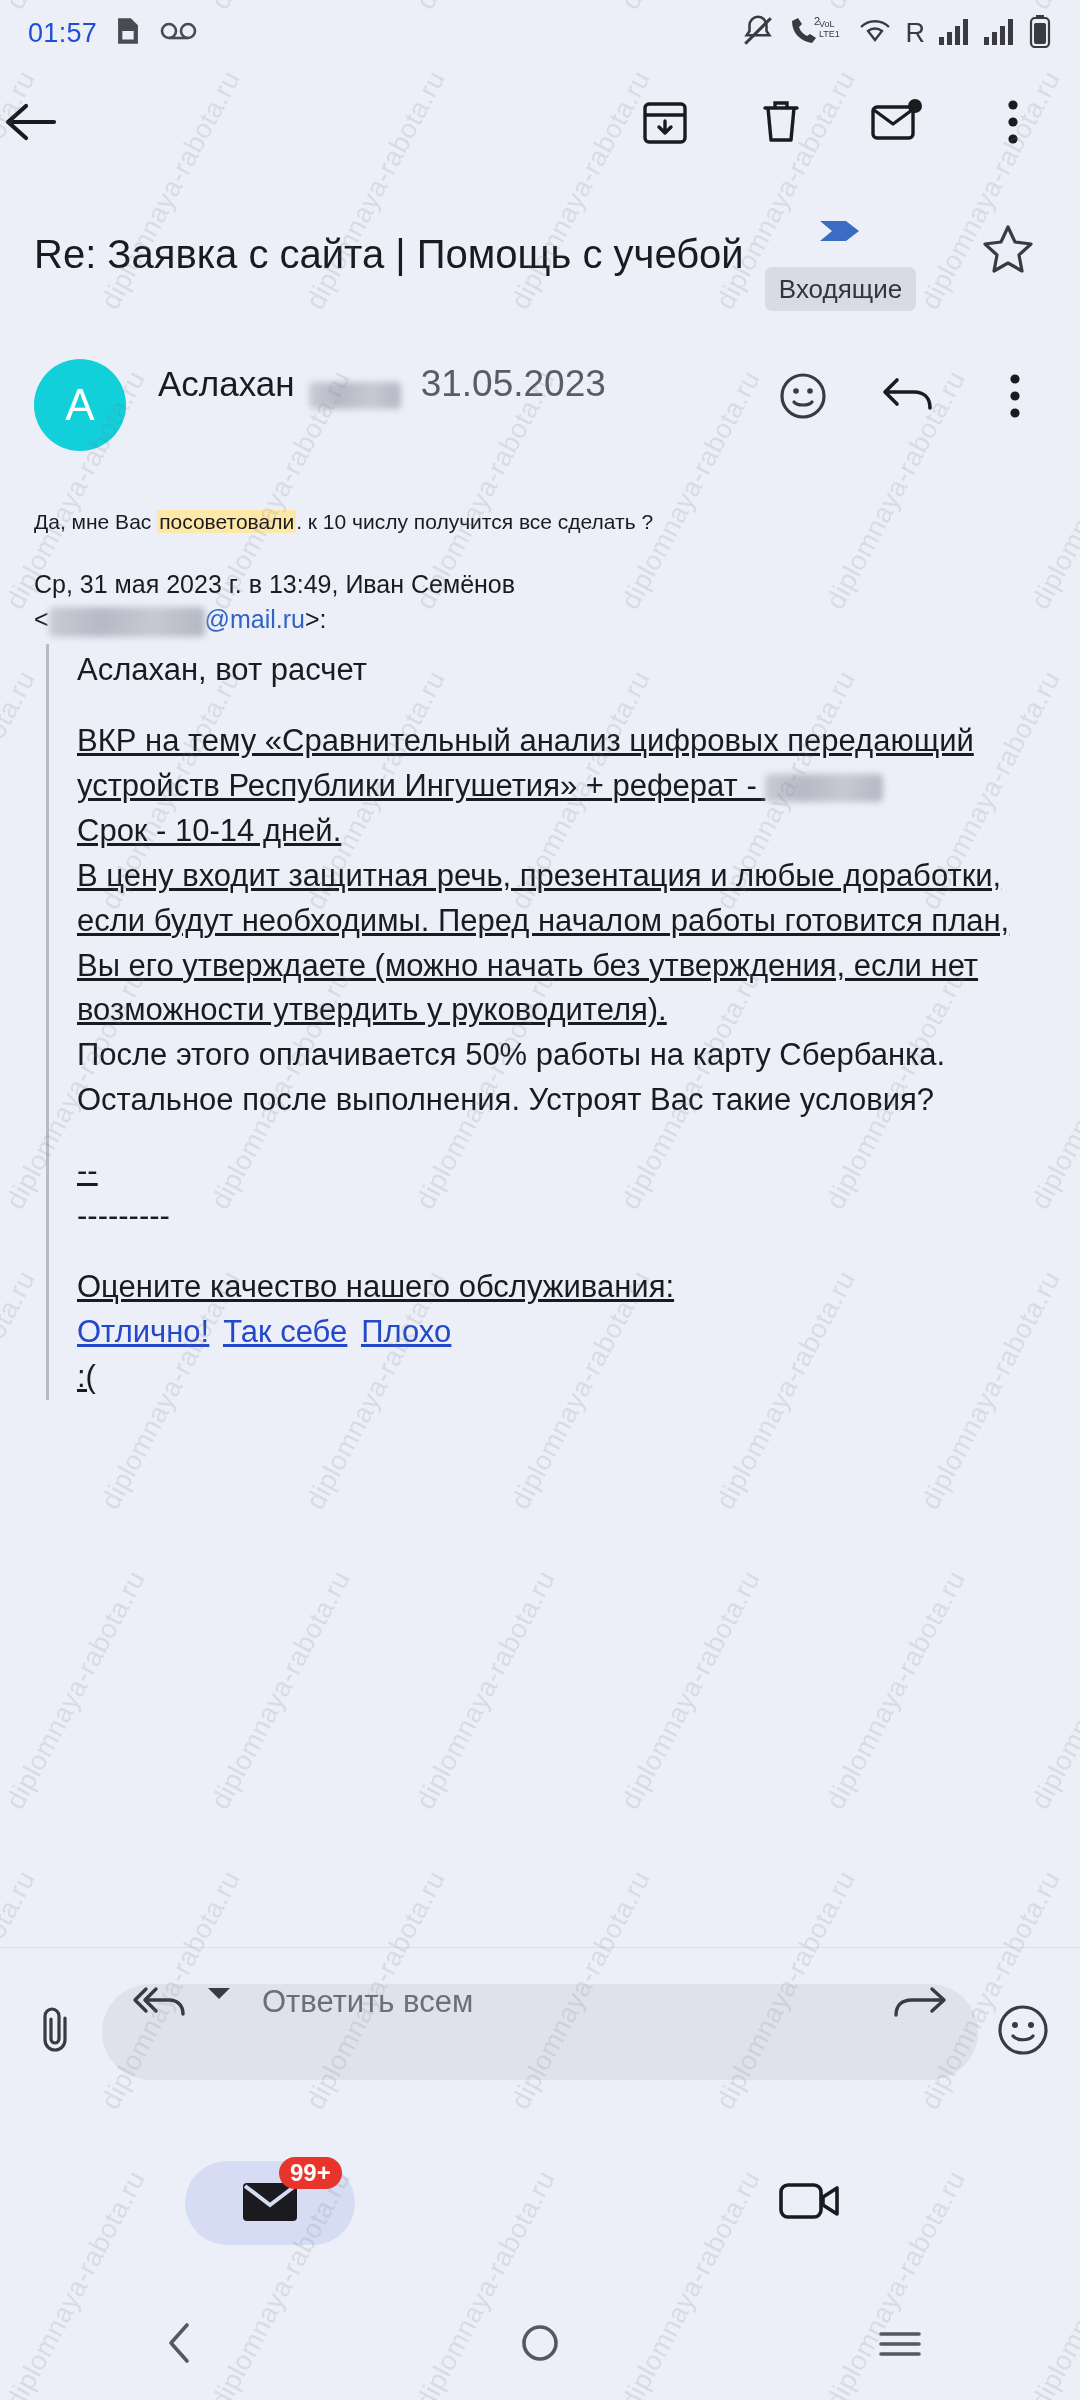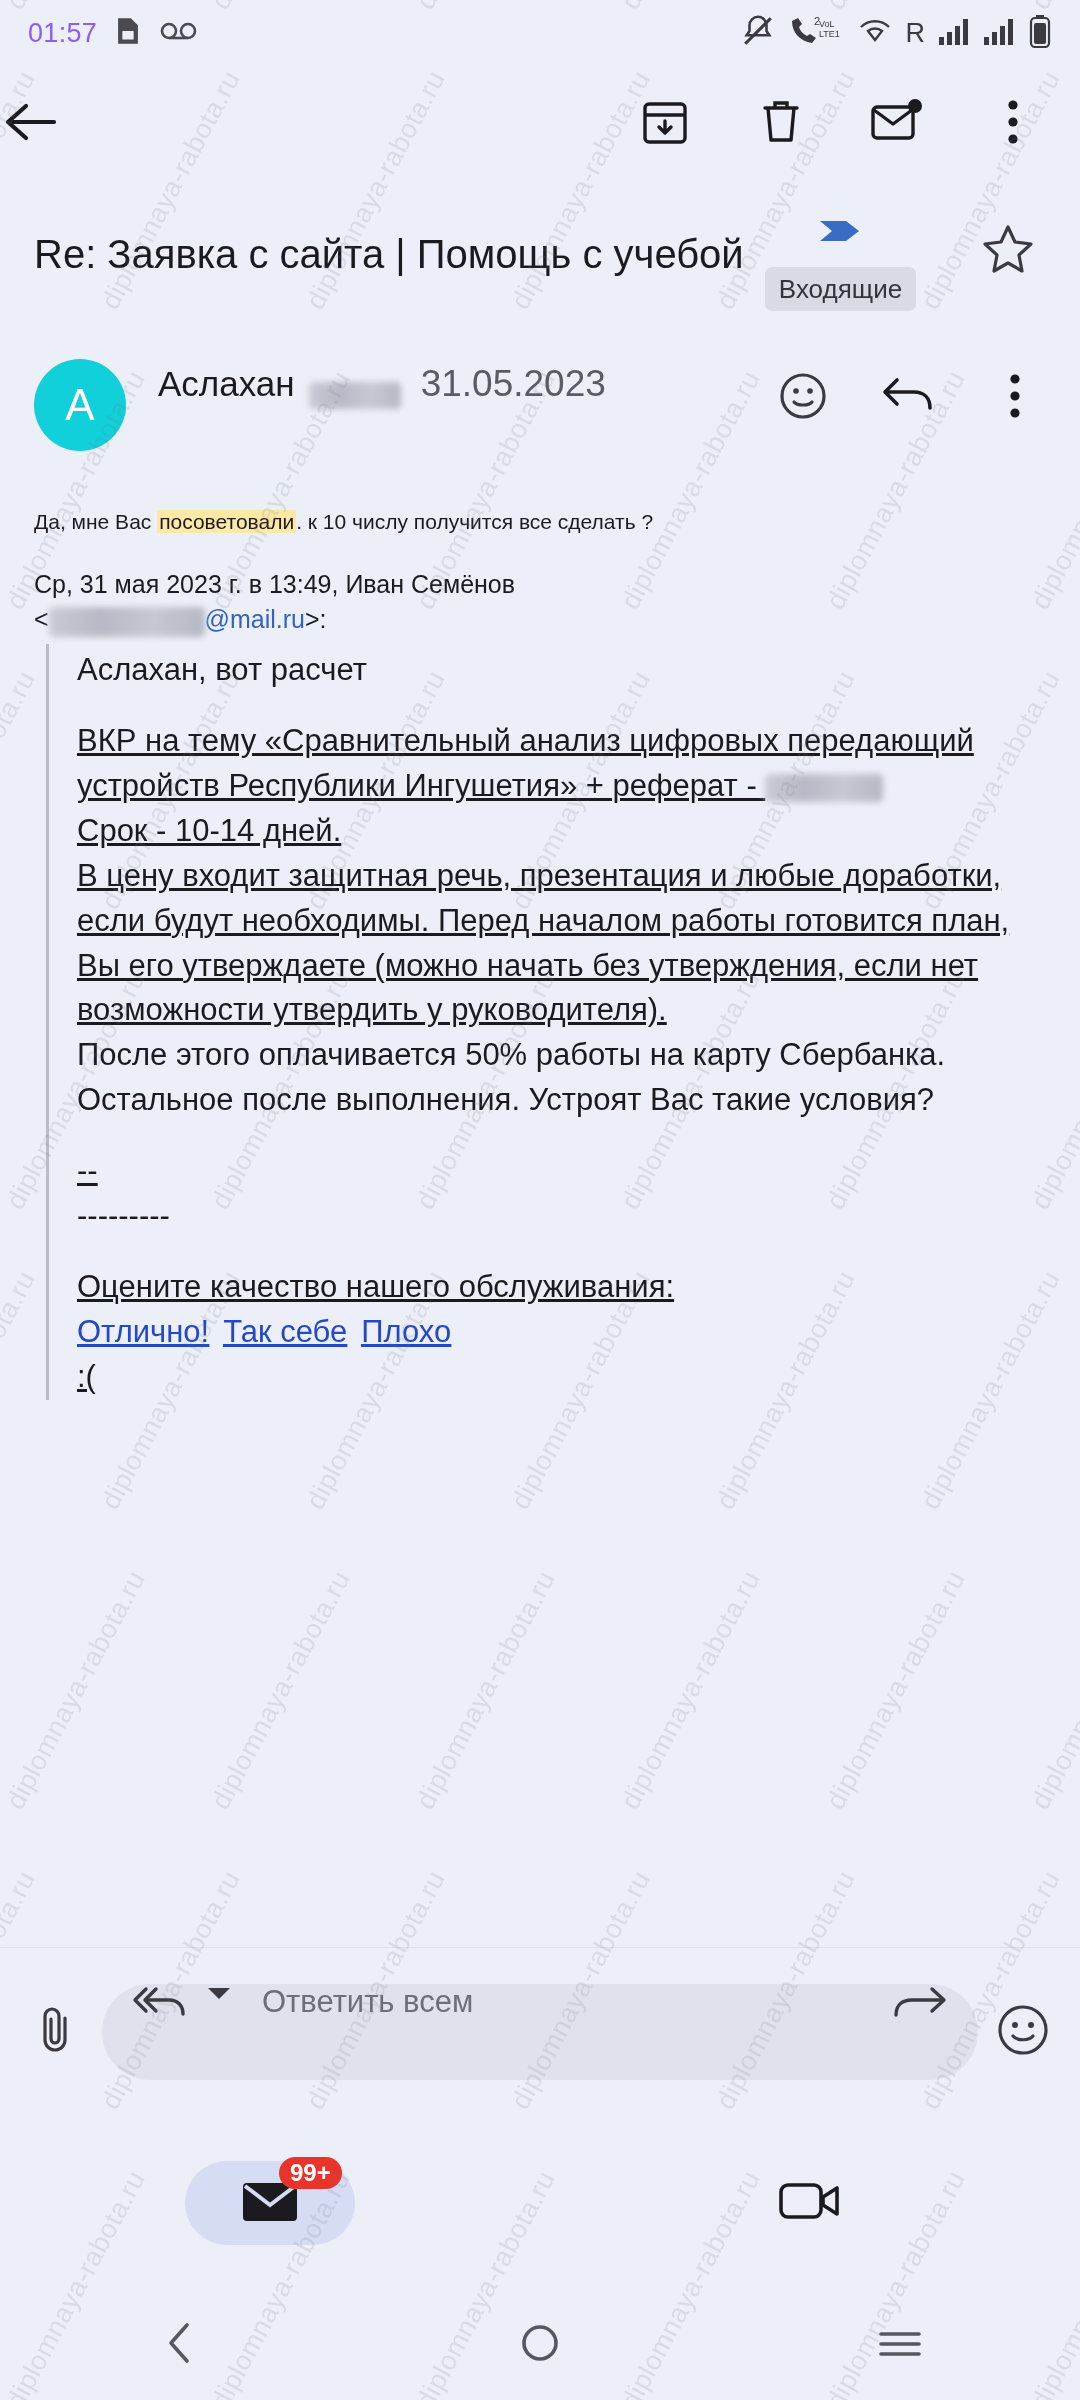--- a/index.html
+++ b/index.html
@@ -48,21 +48,21 @@
     box-sizing: border-box;
     z-index: 10;
   }
   .status-left {
     display: flex;
     align-items: center;
     gap: 14px;
   }
   .status-clock {
     font-size: 27px;
-    color: #8b5cf6;
+    color: #1d4ed8;
     letter-spacing: 0.3px;
   }
   .status-right {
     display: flex;
     align-items: center;
     gap: 13px;
   }
   .sicon { display: block; }
 
   

